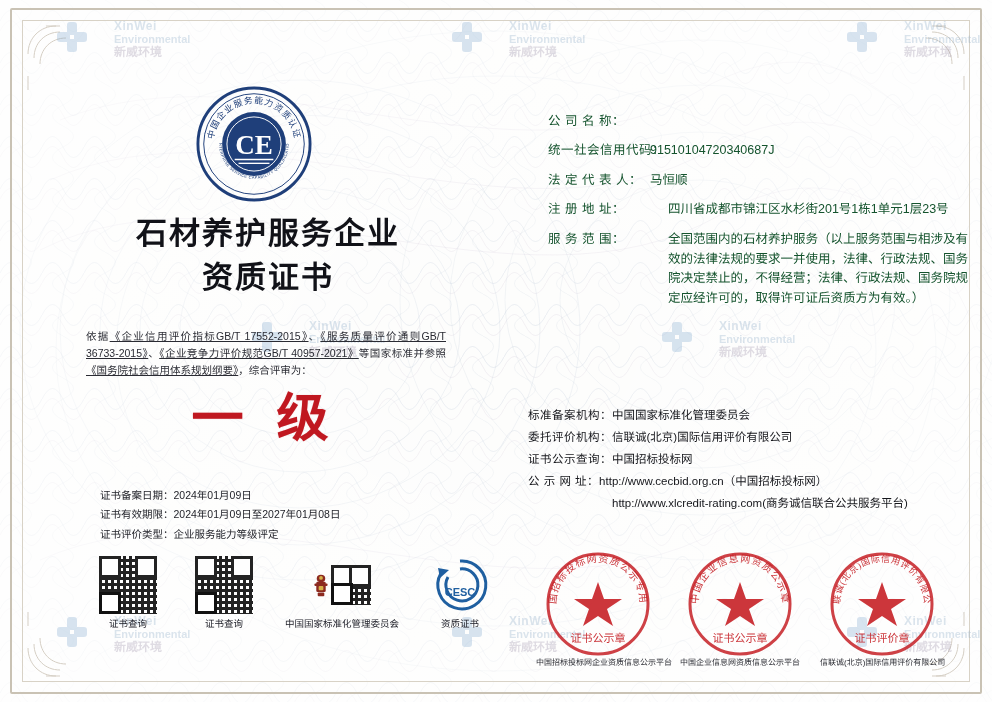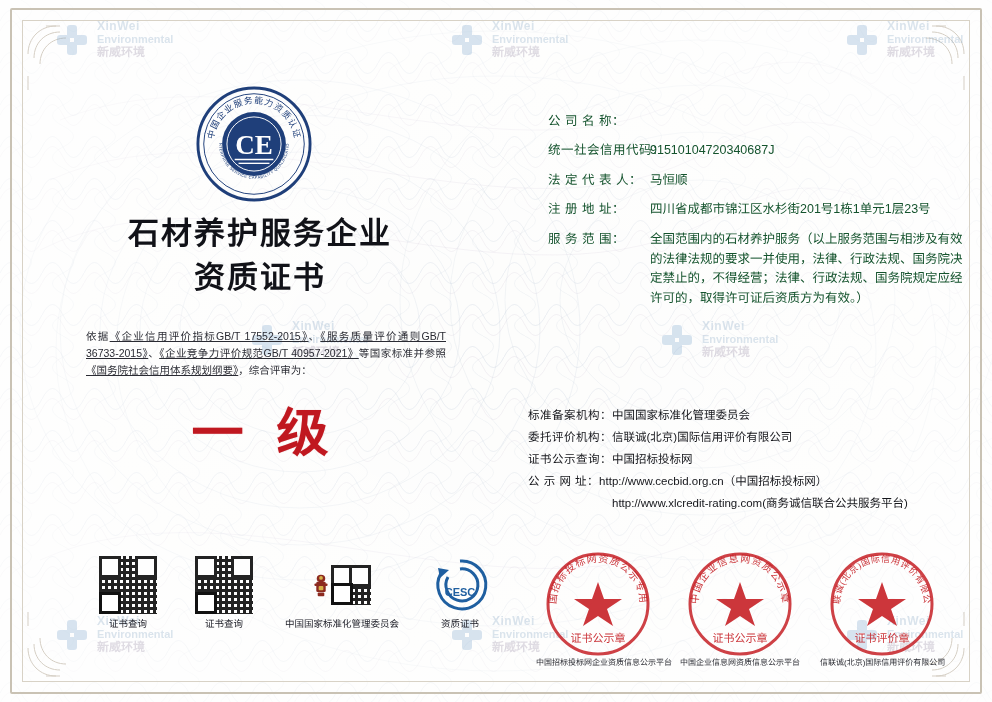--- a/index.html
+++ b/index.html
@@ -43,22 +43,22 @@
   .wm-layer {
     position: absolute;
     inset: 0;
     pointer-events: none;
     z-index: 6;
   }
   .wm {
     position: absolute;
     opacity: 0.30;
     display: flex;
-    align-items: center;
-    gap: 8px;
+    align-items: flex-start;
+    gap: 25px;
     transform-origin: left top;
   }
   .wm .wm-mark {
     width: 34px; height: 34px;
     position: relative;
     flex: none;
   }
   .wm .wm-mark span {
     position: absolute;
     background: #7fa8cf;
@@ -96,21 +96,21 @@
     position: absolute;
     left: 196px;
     top: 86px;
     width: 116px;
     height: 116px;
   }
 
   
   .cert-title {
     position: absolute;
-    left: 40px;
+    left: 48px;
     top: 212px;
     width: 440px;
     text-align: center;
     font-family: "Liberation Serif", serif;
     font-weight: bold;
     font-size: 31px;
     line-height: 1.42;
     letter-spacing: 2px;
     color: #111218;
   }
@@ -125,21 +125,21 @@
     line-height: 1.62;
     color: #2a2b33;
     text-align: justify;
   }
   .basis .u { text-decoration: underline; }
 
   
   .grade {
     position: absolute;
     left: 40px;
-    top: 391px;
+    top: 376px;
     width: 450px;
     text-align: center;
     font-family: "Liberation Serif", serif;
     font-size: 52px;
     font-weight: bold;
     letter-spacing: 10px;
     color: #c01820;
     text-shadow: 0 0 1px rgba(192,24,32,.4);
   }
 
@@ -167,21 +167,21 @@
     margin-bottom: 10px;
     line-height: 1.55;
   }
   .info-label {
     width: 102px;
     flex: none;
     letter-spacing: 0.5px;
     white-space: nowrap;
   }
   .info-value { flex: 1; word-break: break-all; }
-  .info-value.tight { line-height: 1.58; }
+  .info-value.tight { line-height: 1.58; margin-left: 18px; }
 
   
   .meta {
     position: absolute;
     left: 528px;
     top: 404px;
     width: 430px;
     font-size: 11.5px;
     line-height: 1.92;
     color: #15161b;
@@ -382,20 +382,25 @@
       <div>石材养护服务企业</div>
       <div>资质证书</div>
     </div>
 
     <div class="basis">
       <span>依据</span><span class="u">《企业信用评价指标GB/T 17552-2015》</span><span>、</span><span class="u">《服务质量评价通则GB/T 36733-2015》</span><span>、</span><span class="u">《企业竞争力评价规范GB/T 40957-2021》</span><span>等国家标准并参照</span><span class="u">《国务院社会信用体系规划纲要》</span><span>，综合评审为：</span>
     </div>
 
     <div class="grade">一 级</div>
 
+    <div class="dates">
+      <div>证书备案日期：2024年01月09日</div>
+      <div>证书有效期限：2024年01月09日至2027年01月08日</div>
+      <div>证书评价类型：企业服务能力等级评定</div>
+    </div>
 
     <div class="info">
       <div class="info-row">
         <div class="info-label">公 司 名 称：</div>
       </div>
       <div class="info-row">
         <div class="info-label">统一社会信用代码：</div>
         <div class="info-value">91510104720340687J</div>
       </div>
       <div class="info-row">

